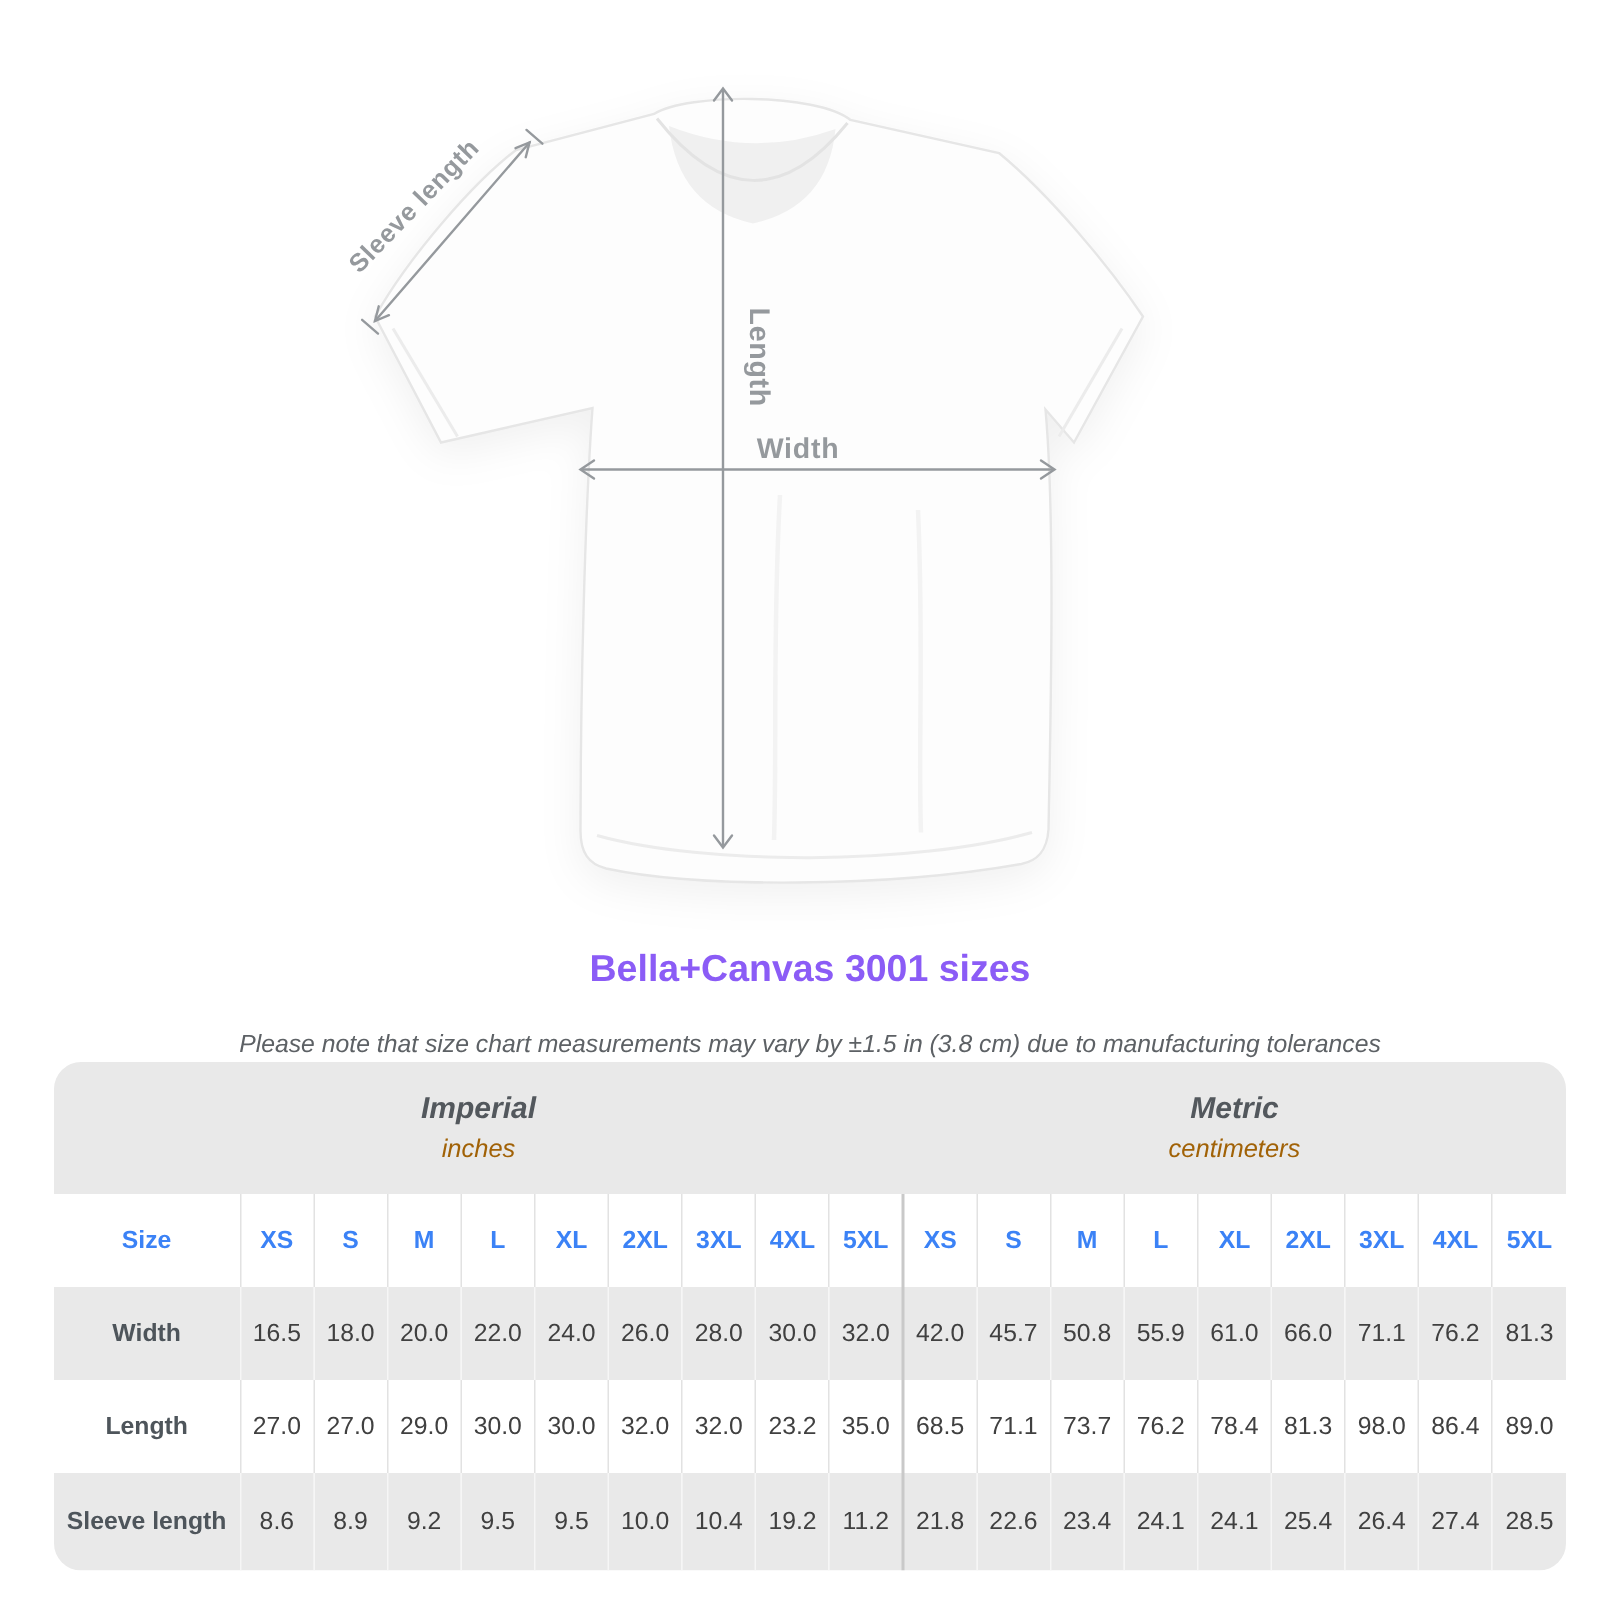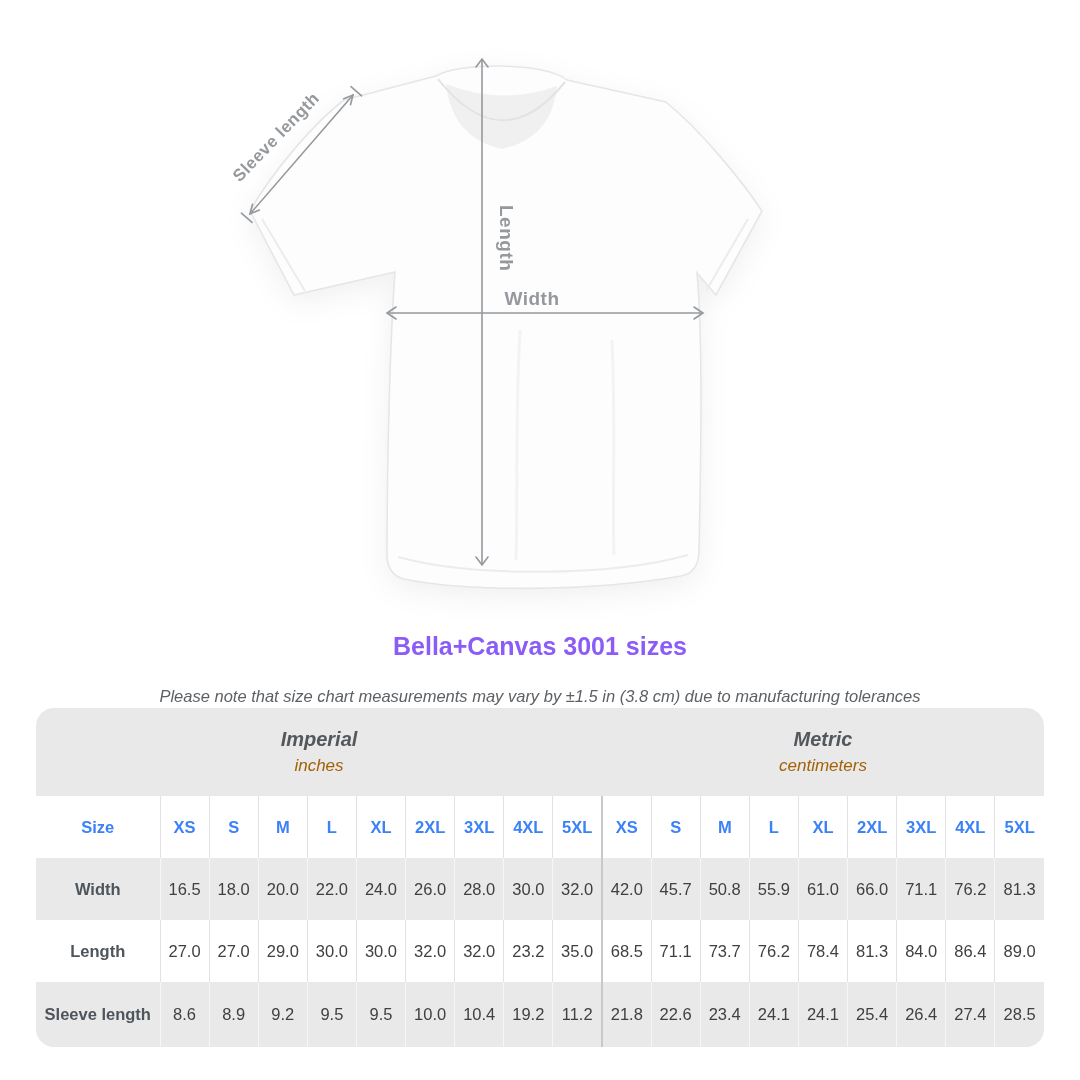--- a/index.html
+++ b/index.html
@@ -198,21 +198,21 @@
       <td>32.0</td>
       <td>32.0</td>
       <td>23.2</td>
       <td>35.0</td>
       <td>68.5</td>
       <td>71.1</td>
       <td>73.7</td>
       <td>76.2</td>
       <td>78.4</td>
       <td>81.3</td>
-      <td>84.0</td>
+      <td>98.0</td>
       <td>86.4</td>
       <td>89.0</td>
     </tr>
     <tr class="data-row alt last">
       <th>Sleeve length</th>
       <td>8.6</td>
       <td>8.9</td>
       <td>9.2</td>
       <td>9.5</td>
       <td>9.5</td>

